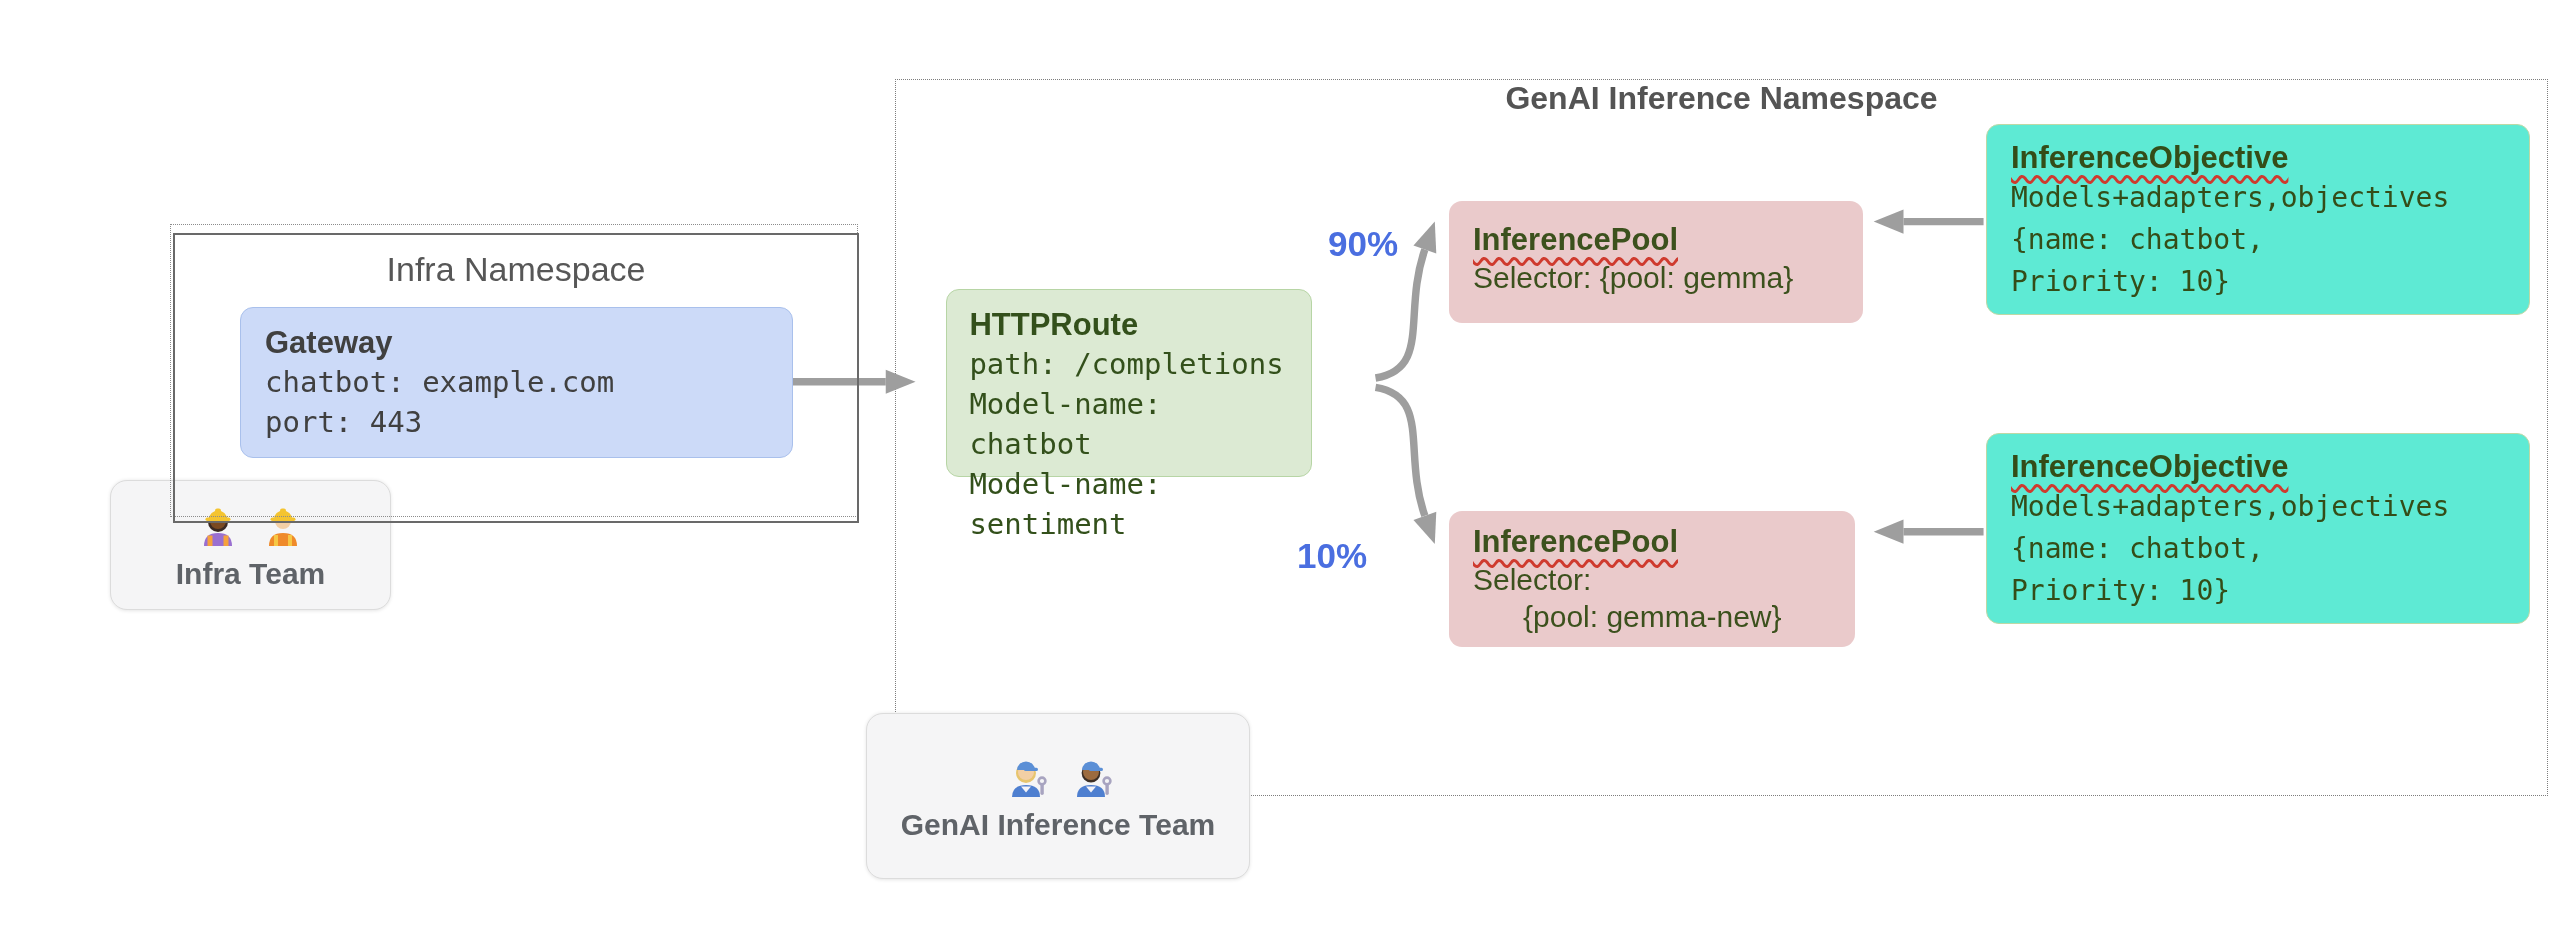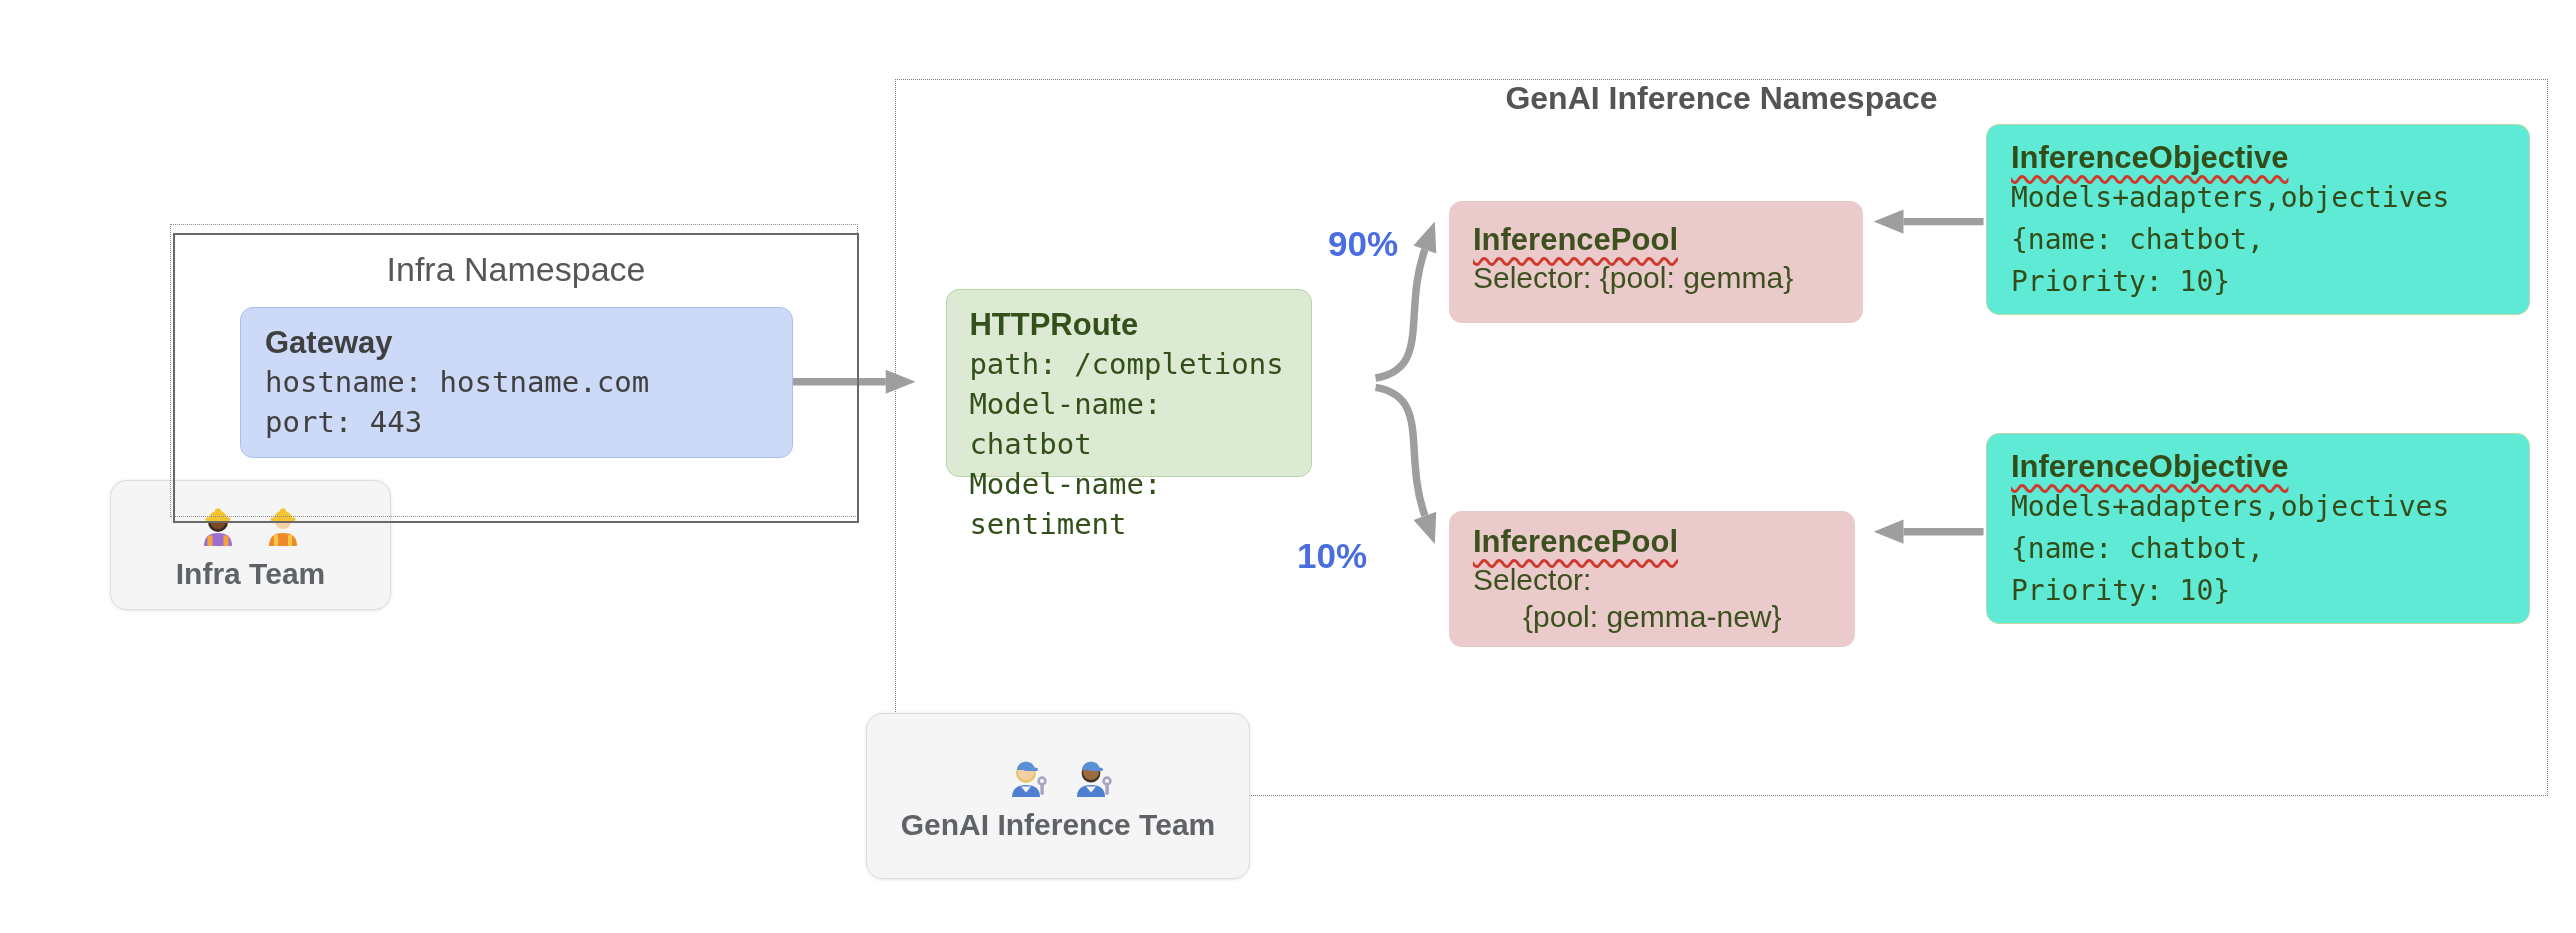--- a/index.html
+++ b/index.html
@@ -78,21 +78,21 @@
     </defs>
     <path d="M 850 410 L 951 410" stroke="#9e9e9e" stroke-width="8" fill="none" marker-end="url(#ah)"></path>
     <path d="M 1477 406 C 1537 396, 1506 336, 1530 268" stroke="#9e9e9e" stroke-width="8" fill="none" marker-end="url(#ah)"></path>
     <path d="M 1477 416 C 1537 426, 1506 486, 1530 554" stroke="#9e9e9e" stroke-width="8" fill="none" marker-end="url(#ah)"></path>
     <path d="M 2130 238 L 2044 238" stroke="#9e9e9e" stroke-width="8" fill="none" marker-end="url(#ah)"></path>
     <path d="M 2130 571 L 2044 571" stroke="#9e9e9e" stroke-width="8" fill="none" marker-end="url(#ah)"></path>
   </svg>
 
   <div class="node gateway">
     <div class="node-title">Gateway</div>
-    <div class="mono-line">hostname: hostname.com</div>
+    <div class="mono-line">chatbot: example.com</div>
     <div class="mono-line">port: 443</div>
   </div>
 
   <div class="node httproute">
     <div class="node-title">HTTPRoute</div>
     <div class="mono-line">path: /completions</div>
     <div class="mono-line">Model-name: chatbot</div>
     <div class="mono-line">Model-name: sentiment</div>
   </div>
 

